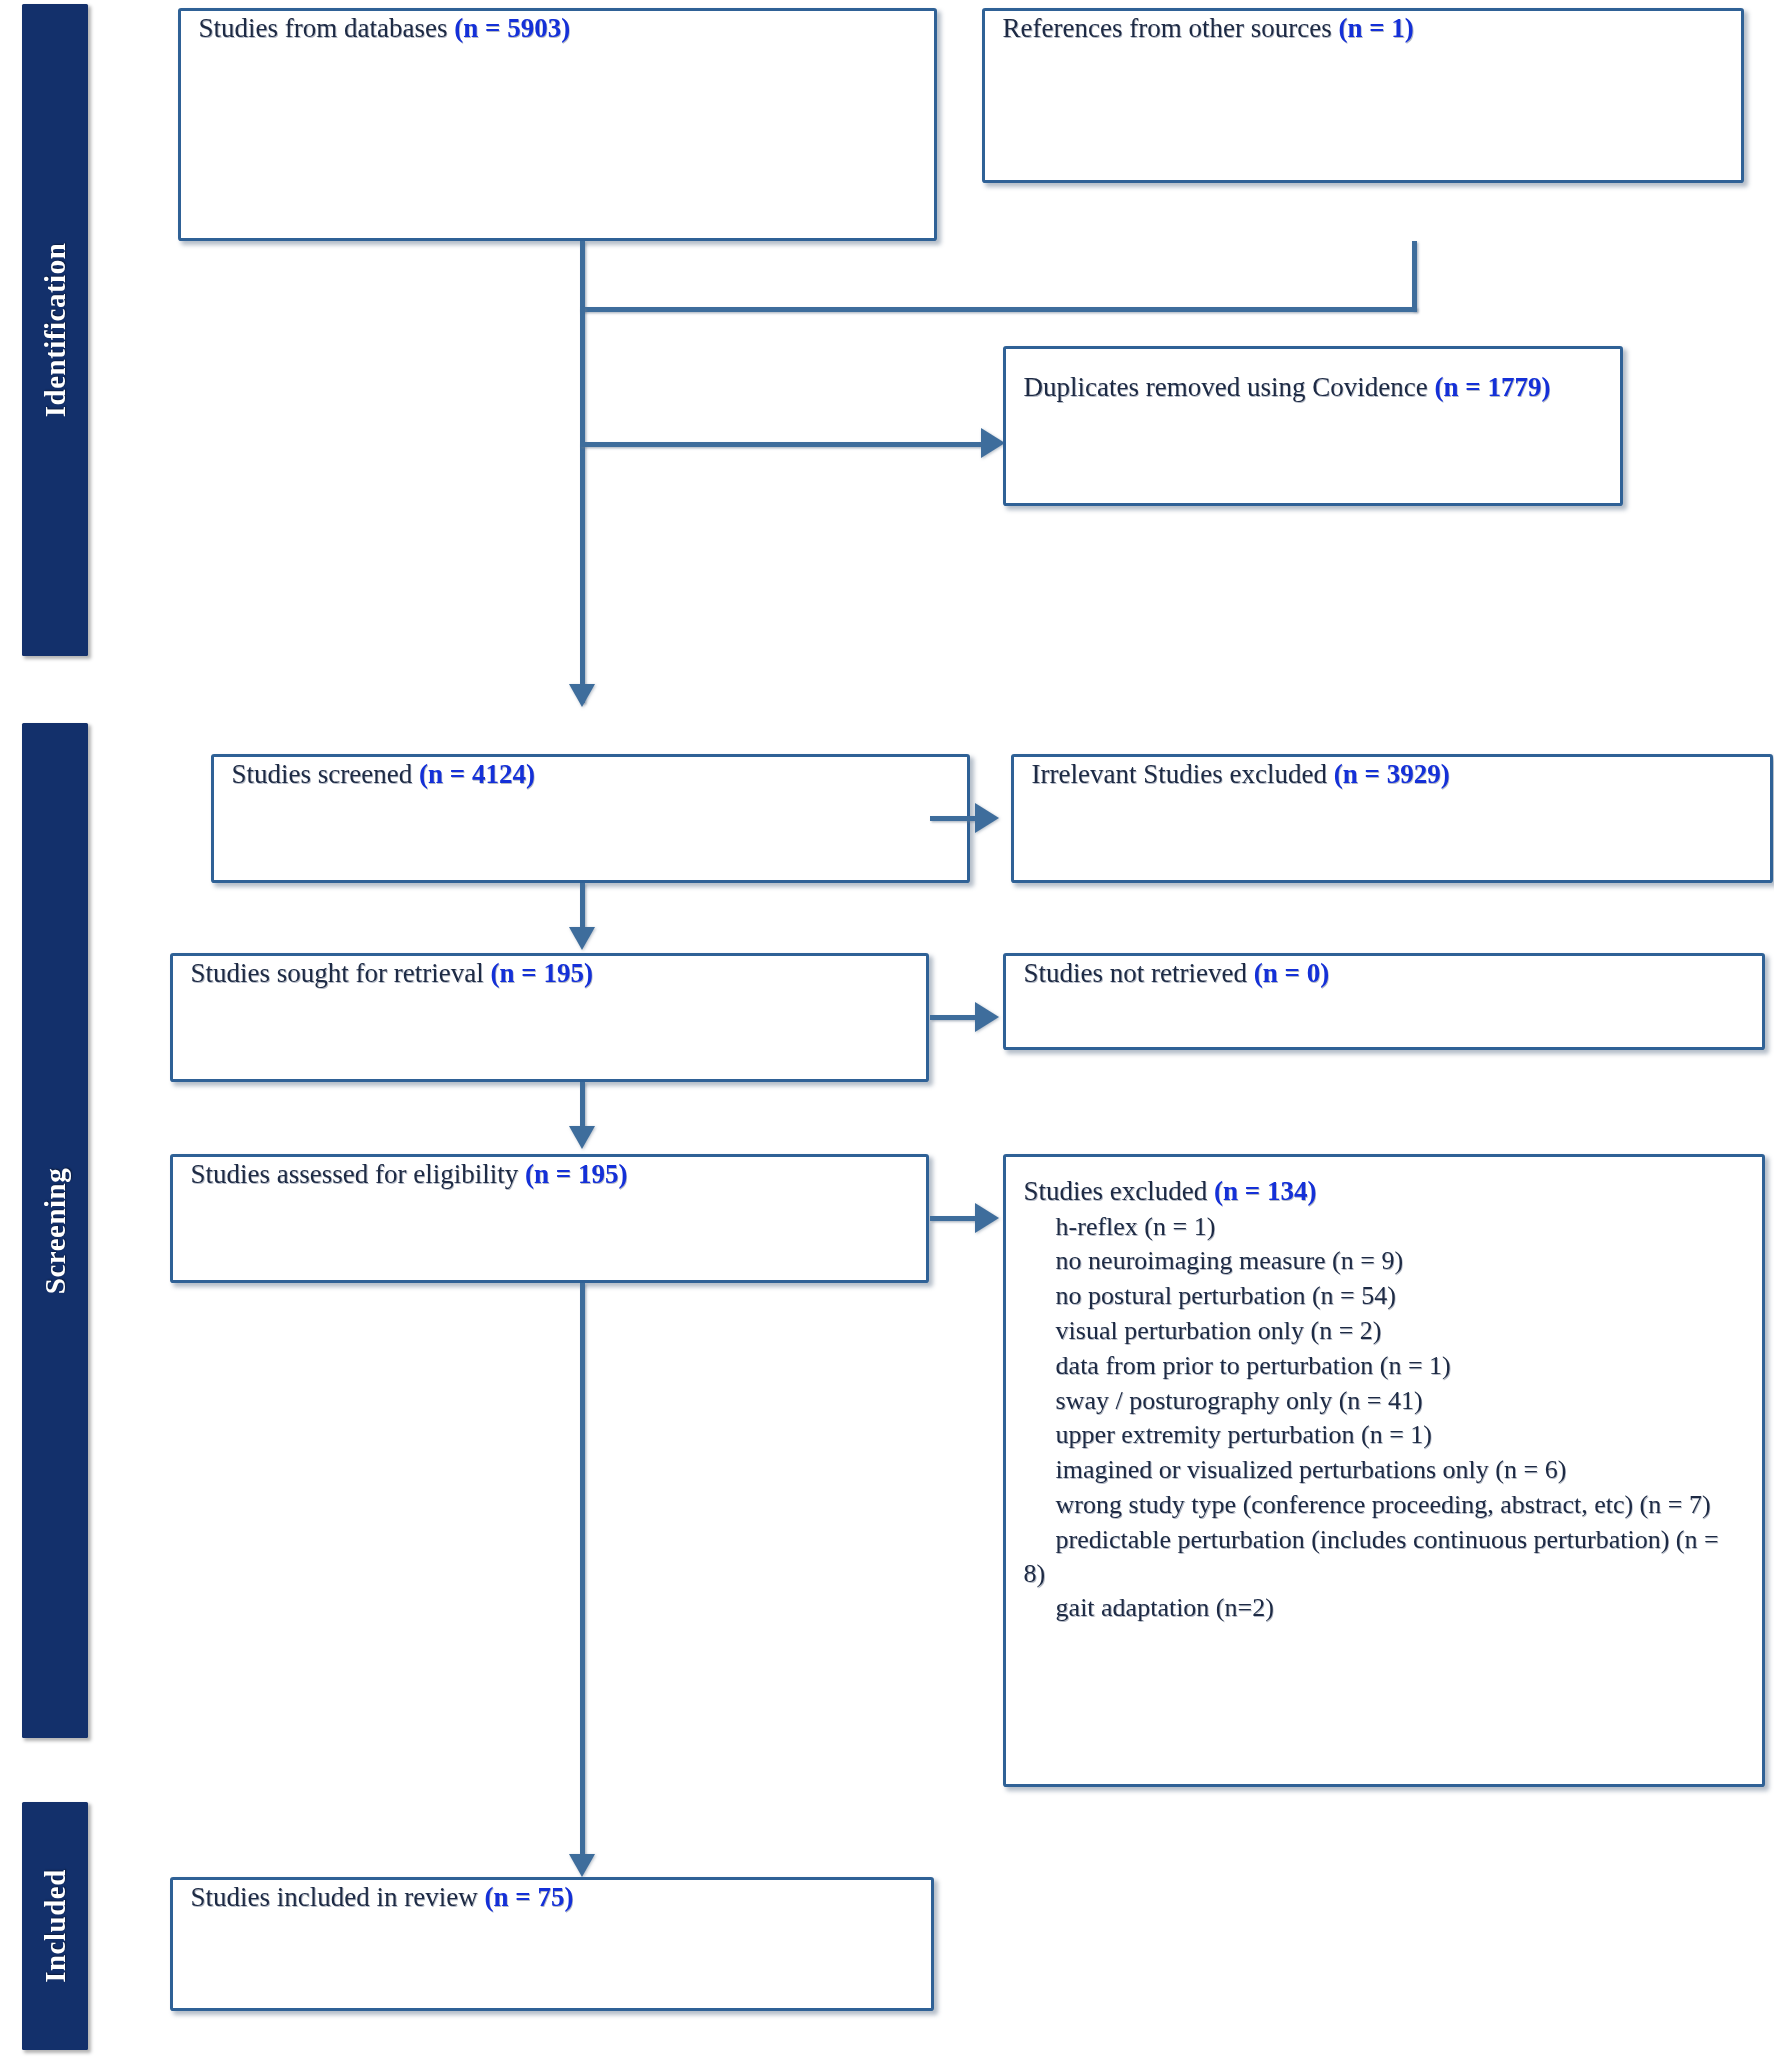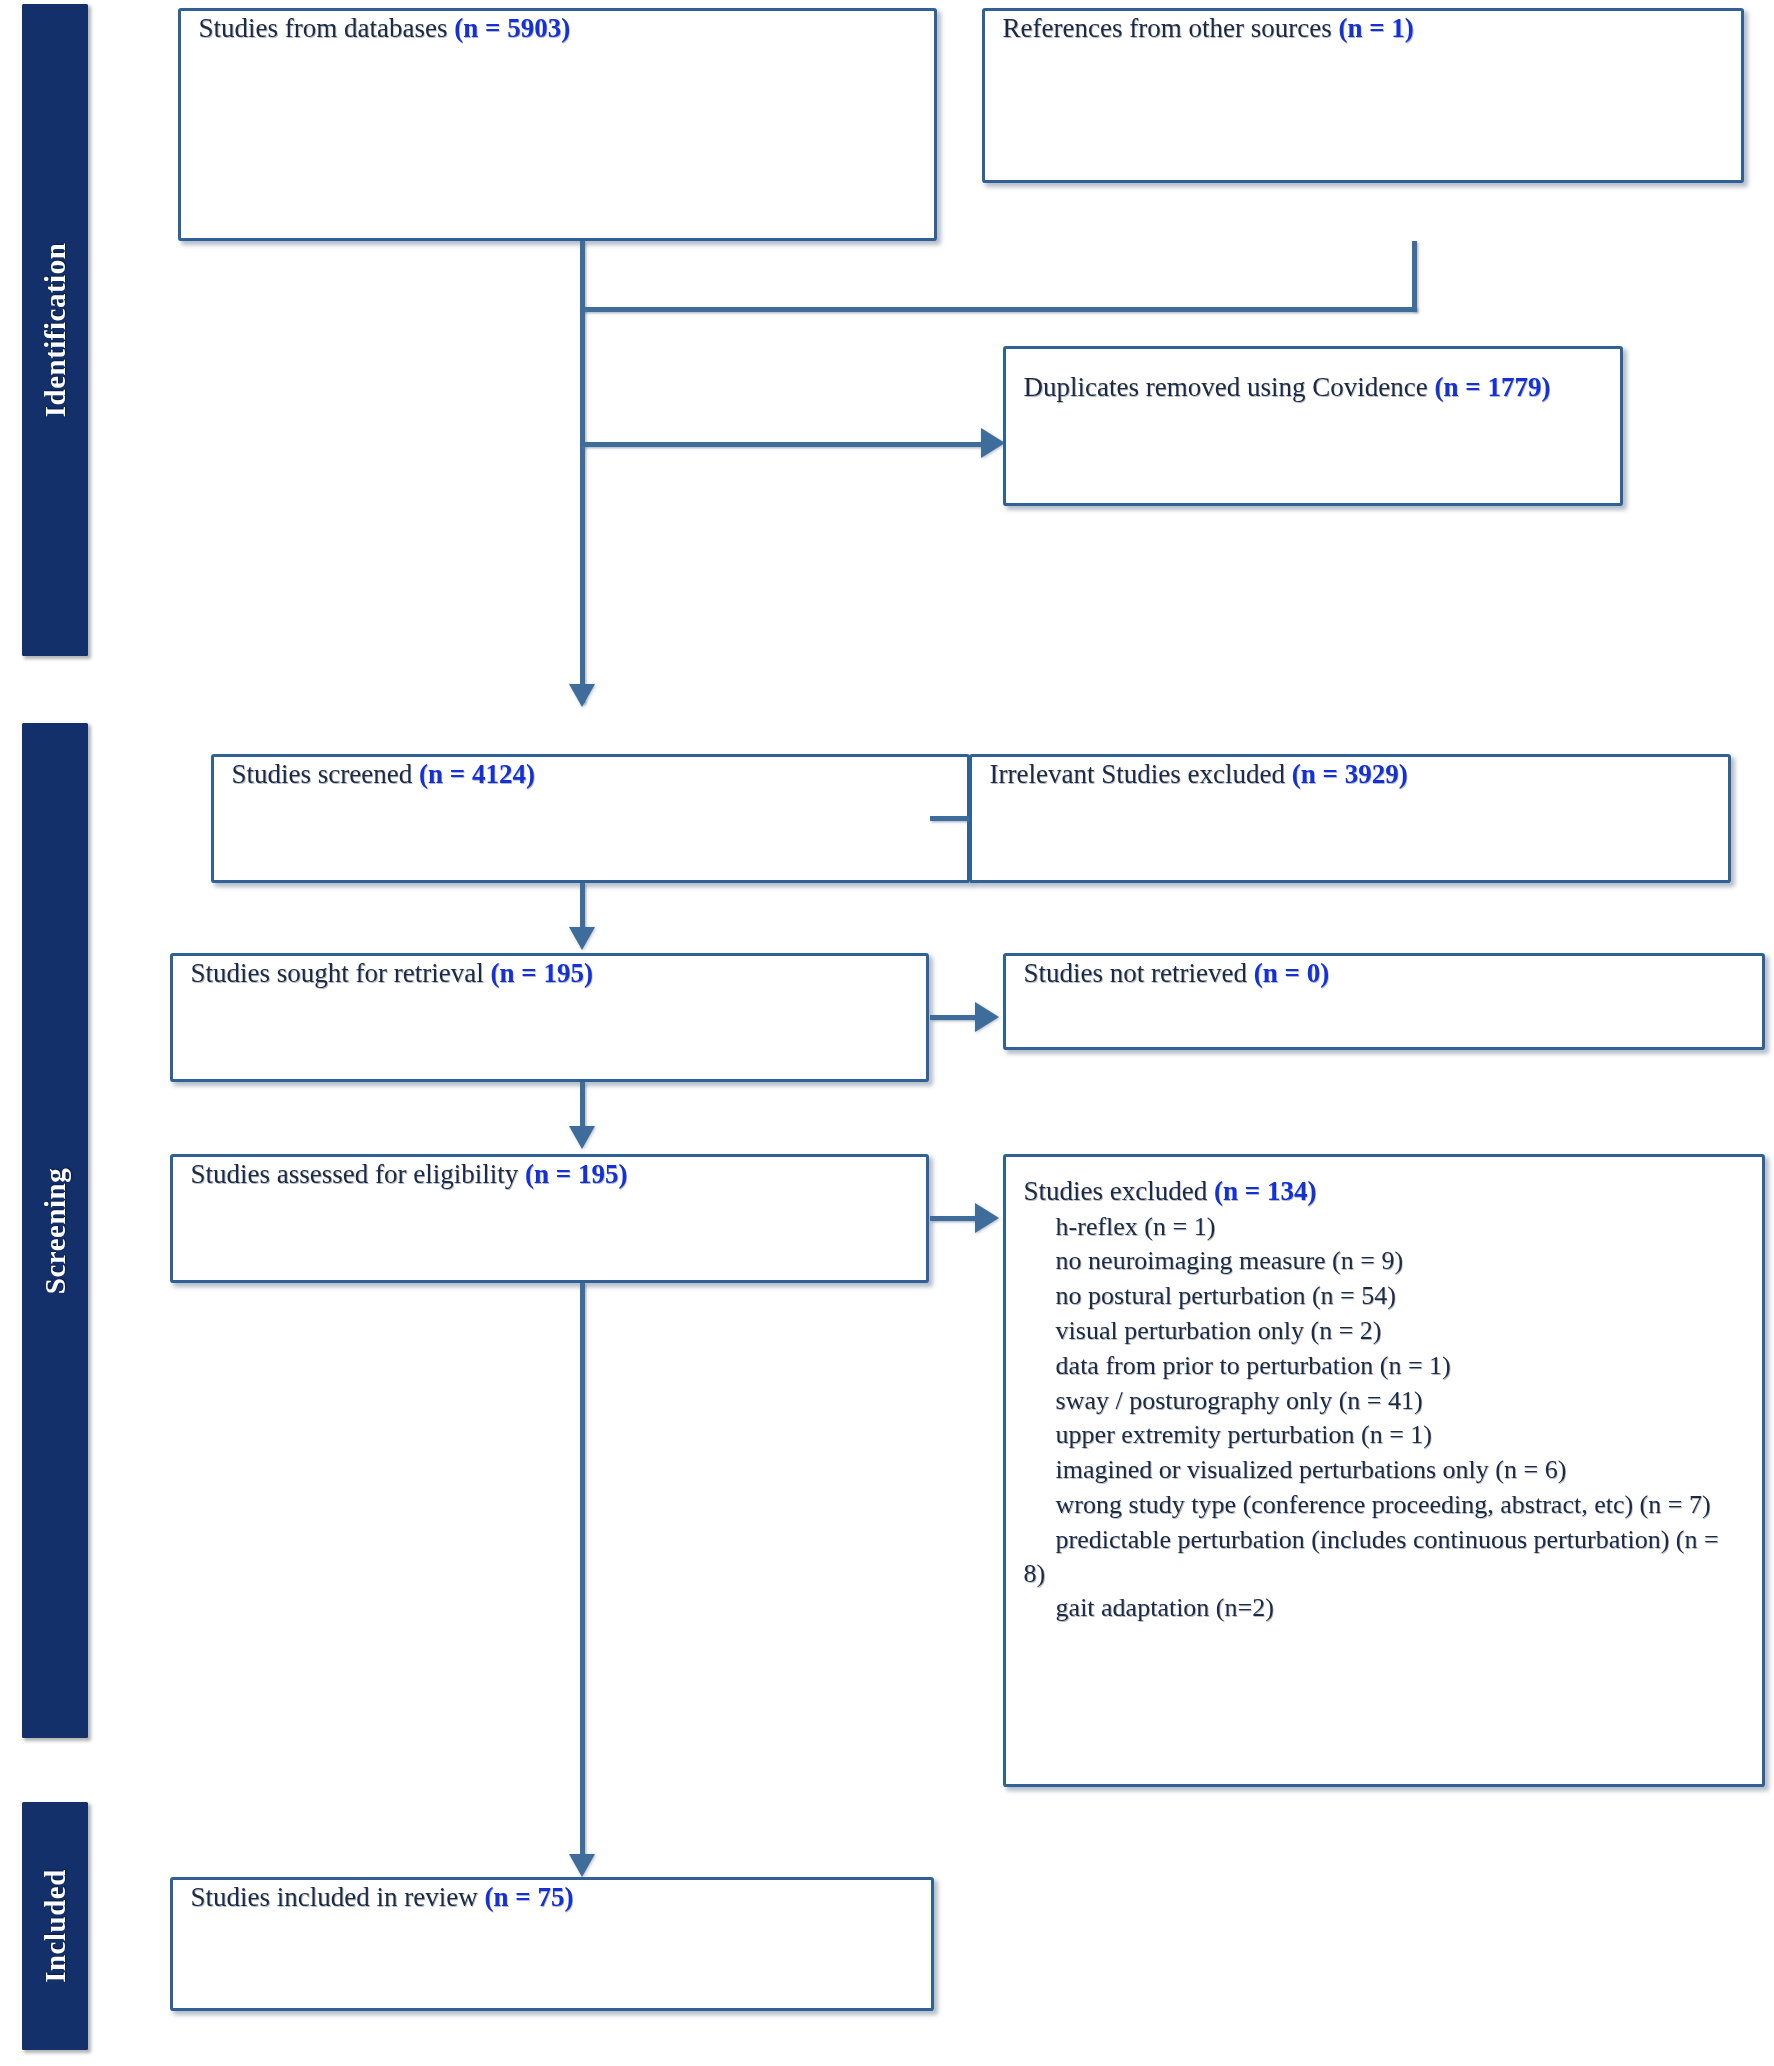--- a/index.html
+++ b/index.html
@@ -167,21 +167,21 @@
 
   <div class="box" style="left:170px; top:754px; width:759px; height:129px;margin-left:41px;">
     <div class="box-text">
       <span>Studies screened </span><span class="num">(n = 4124)</span>
     </div>
   </div>
 
   <div class="conn h" style="left:930px; top:816px; width:52px; height:4.6px;"></div>
   <div class="arrow-right" style="left:975px; top:803px;"></div>
 
-  <div class="box" style="left:969px; top:754px; width:762px; height:129px;">
+  <div class="box" style="left:1011px; top:754px; width:762px; height:129px;">
     <div class="box-text">
       <span>Irrelevant Studies excluded </span><span class="num">(n = 3929)</span>
     </div>
   </div>
 
   <div class="conn v" style="left:580px; top:883px; width:4.6px; height:52px;"></div>
   <div class="arrow-down" style="left:569px; top:927px;"></div>
 
   <div class="box" style="left:170px; top:953px; width:759px; height:129px;">
     <div class="box-text">

